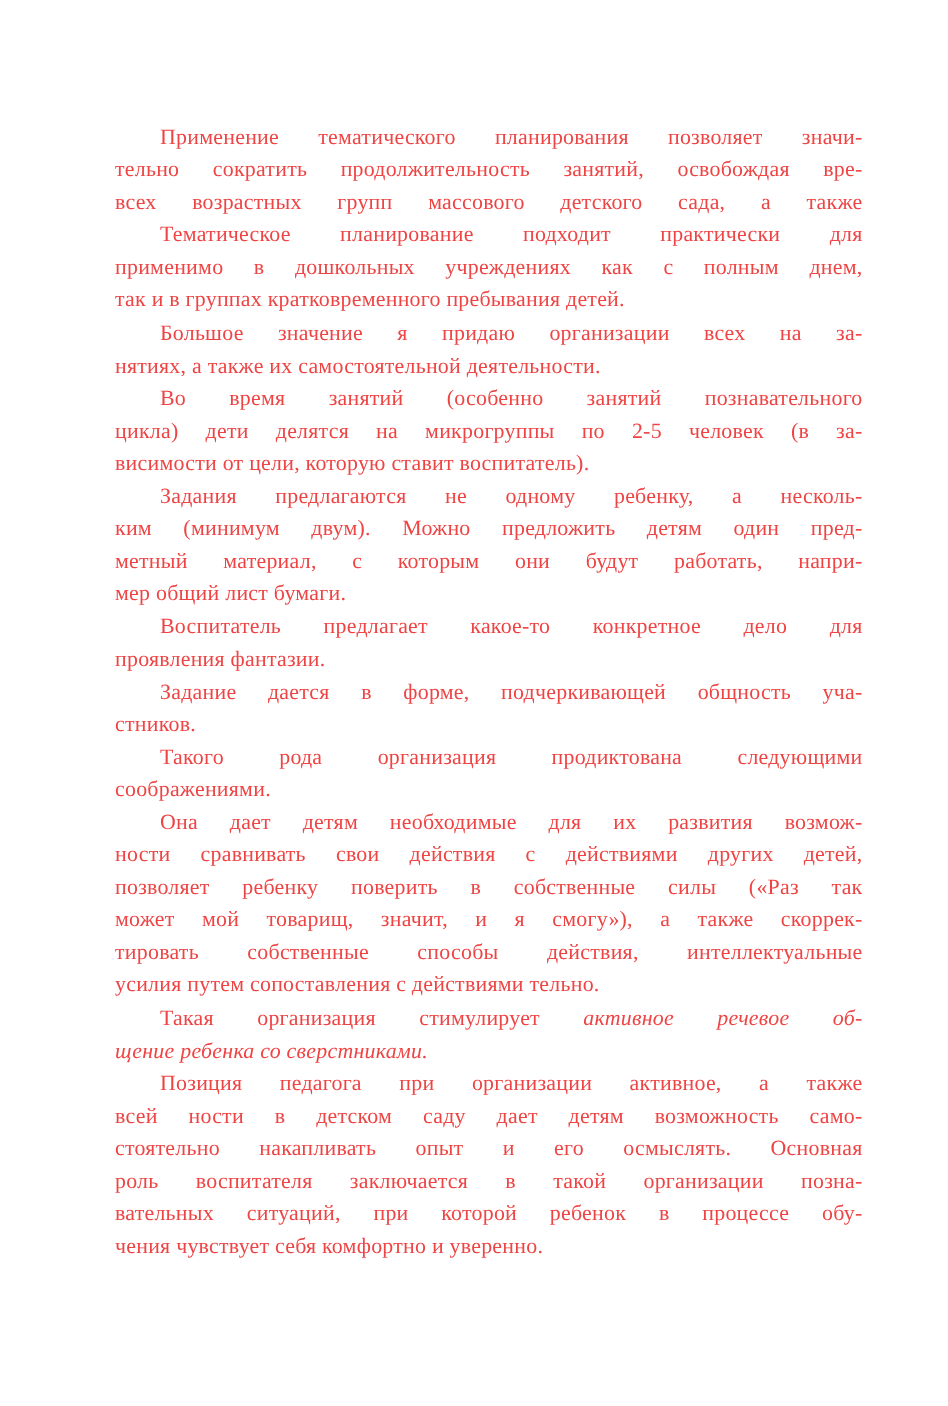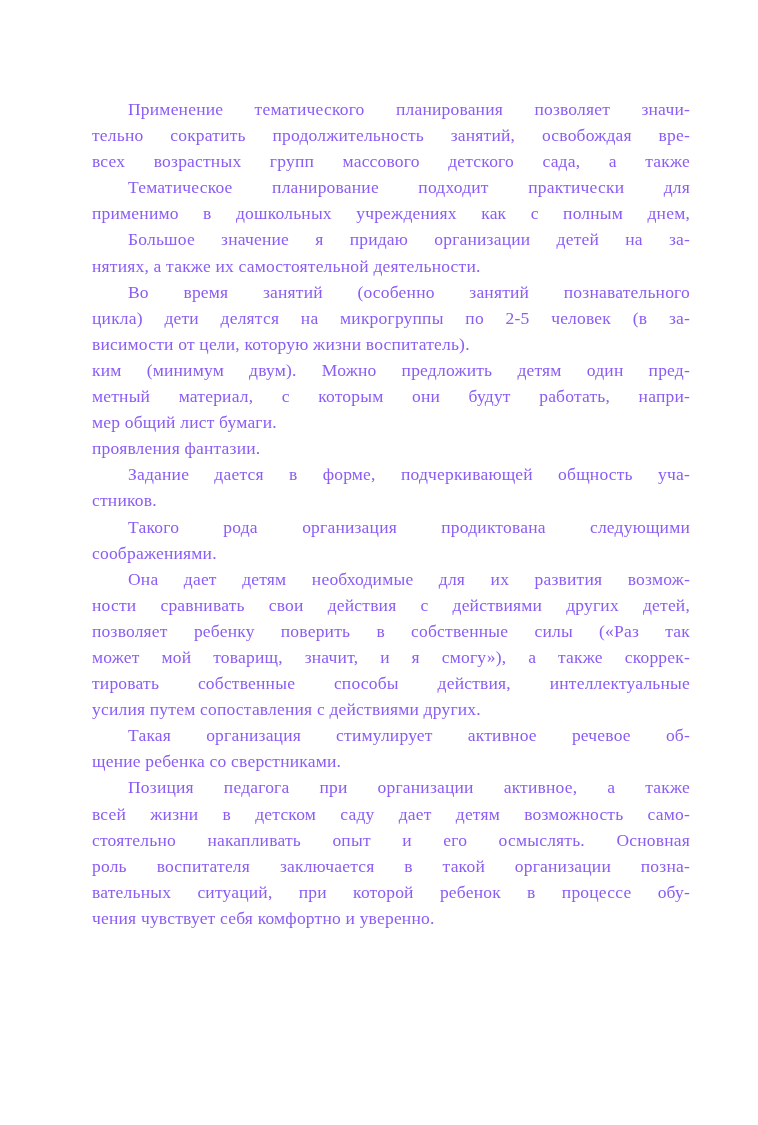--- a/index.html
+++ b/index.html
@@ -37,75 +37,79 @@
     white-space: normal;
   }
   .line.j {
     text-align: justify;
     text-align-last: justify;
   }
   .line.first {
     text-indent: 36px;
   }
   .it {
+    font-style: italic;
   }
 </style>
 </head>
 <body style="background: rgb(255, 255, 255);">
 
 <div class="page">
-  <div class="text-block" style="color: #8b5cf6;">
+  <div class="text-block" style="color: #ef4444;">
       <div class="paragraph">
         <div class="line j first"><span>Применение тематического планирования позволяет значи-</span></div>
         <div class="line j"><span>тельно сократить продолжительность занятий, освобождая вре-</span></div>
       </div>
       <div class="paragraph">
         <div class="line j"><span>всех возрастных групп массового детского сада, а также</span></div>
         <div class="line j first"><span>Тематическое планирование подходит практически для</span></div>
         <div class="line j"><span>применимо в дошкольных учреждениях как с полным днем,</span></div>
+        <div class="line"><span>так и в группах кратковременного пребывания детей.</span></div>
       </div>
       <div class="paragraph">
-        <div class="line j first"><span>Большое значение я придаю организации детей на за-</span></div>
+        <div class="line j first"><span>Большое значение я придаю организации всех на за-</span></div>
         <div class="line"><span>нятиях, а также их самостоятельной деятельности.</span></div>
       </div>
       <div class="paragraph">
         <div class="line j first"><span>Во время занятий (особенно занятий познавательного</span></div>
         <div class="line j"><span>цикла) дети делятся на микрогруппы по 2-5 человек (в за-</span></div>
-        <div class="line"><span>висимости от цели, которую жизни воспитатель).</span></div>
+        <div class="line"><span>висимости от цели, которую ставит воспитатель).</span></div>
       </div>
       <div class="paragraph">
+        <div class="line j first"><span>Задания предлагаются не одному ребенку, а несколь-</span></div>
         <div class="line j"><span>ким (минимум двум). Можно предложить детям один пред-</span></div>
         <div class="line j"><span>метный материал, с которым они будут работать, напри-</span></div>
         <div class="line"><span>мер общий лист бумаги.</span></div>
       </div>
       <div class="paragraph">
+        <div class="line j first"><span>Воспитатель предлагает какое-то конкретное дело для</span></div>
         <div class="line"><span>проявления  фантазии.</span></div>
       </div>
       <div class="paragraph">
         <div class="line j first"><span>Задание дается в форме, подчеркивающей общность уча-</span></div>
         <div class="line"><span>стников.</span></div>
       </div>
       <div class="paragraph">
         <div class="line j first"><span>Такого рода организация продиктована следующими</span></div>
         <div class="line"><span>соображениями.</span></div>
       </div>
       <div class="paragraph">
         <div class="line j first"><span>Она дает детям необходимые для их развития возмож-</span></div>
         <div class="line j"><span>ности сравнивать свои действия с действиями других детей,</span></div>
         <div class="line j"><span>позволяет ребенку поверить в собственные силы  («Раз так</span></div>
         <div class="line j"><span>может мой товарищ, значит, и я смогу»), а также скоррек-</span></div>
         <div class="line j"><span>тировать собственные способы действия, интеллектуальные</span></div>
-        <div class="line"><span>усилия путем сопоставления с действиями других.</span></div>
+        <div class="line"><span>усилия путем сопоставления с действиями тельно.</span></div>
       </div>
       <div class="paragraph">
         <div class="line j first"><span>Такая организация стимулирует </span><span class="it">активное речевое об-</span></div>
         <div class="line"><span class="it">щение ребенка со  сверстниками.</span></div>
       </div>
       <div class="paragraph">
         <div class="line j first"><span>Позиция педагога при организации активное, а также</span></div>
-        <div class="line j"><span>всей жизни в детском саду дает детям возможность само-</span></div>
+        <div class="line j"><span>всей ности в детском саду дает детям возможность само-</span></div>
         <div class="line j"><span>стоятельно накапливать опыт и его осмыслять. Основная</span></div>
         <div class="line j"><span>роль воспитателя заключается в такой организации позна-</span></div>
         <div class="line j"><span>вательных ситуаций, при которой ребенок в процессе обу-</span></div>
         <div class="line"><span>чения чувствует себя комфортно и уверенно.</span></div>
       </div>
     </div>
 </div>
 
 </body></html>

